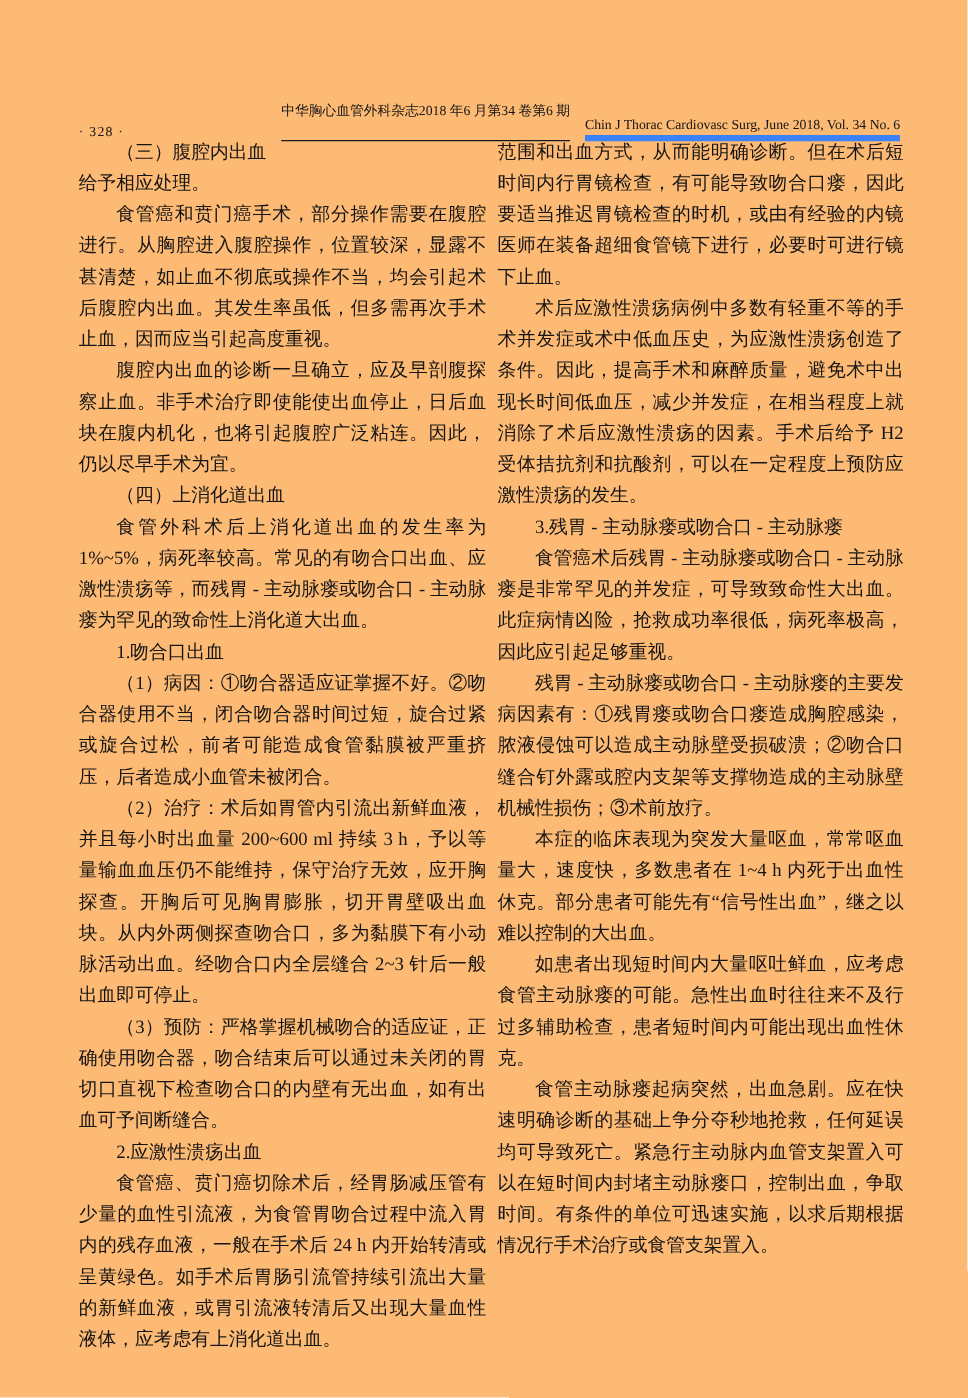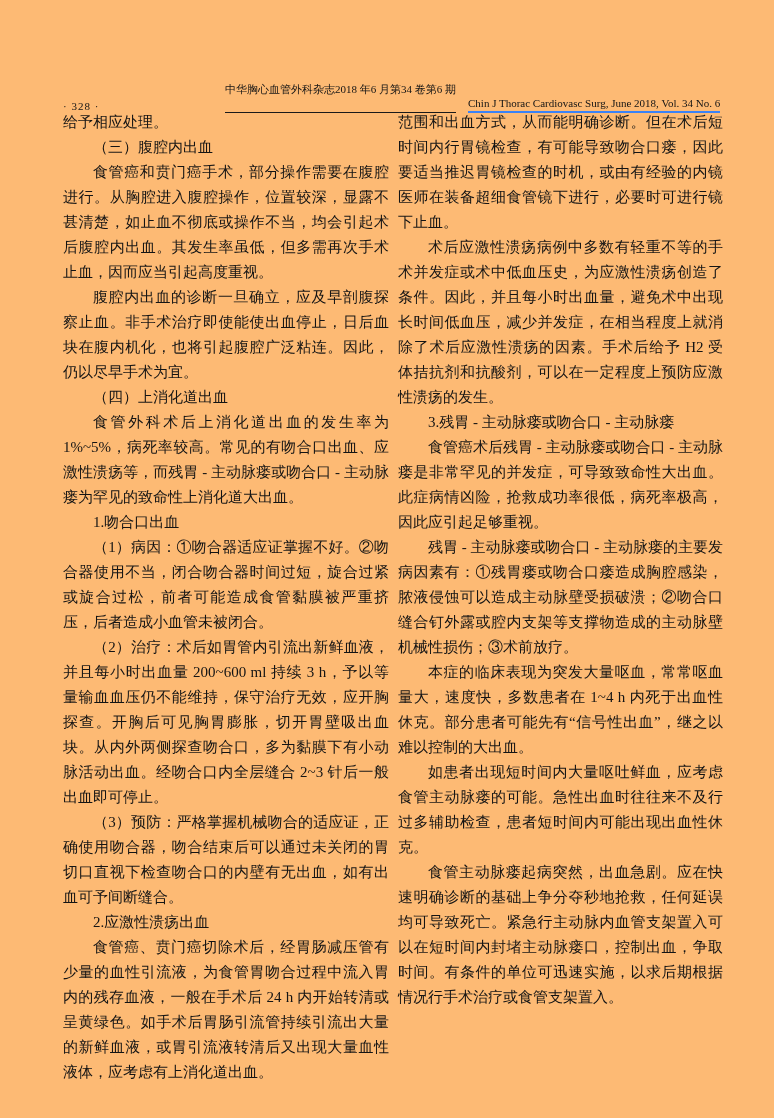--- a/index.html
+++ b/index.html
@@ -15,21 +15,21 @@
   .header {
     position:absolute; top:82px; left:63px; width:660px;
     display:flex; align-items:flex-end;
     font-size:11px; line-height:14px; white-space:nowrap;
   }
   .page-num { width:162px; letter-spacing:1px; }
   .journal-cn {
     border-bottom:1px solid #1a1a1a; padding-bottom:16px;
   }
   .journal-en {
-    border-bottom:2px solid #3b82f6; padding-bottom:1px;
+    border-bottom:5px solid #3b82f6; padding-bottom:1px;
     margin-left:12px;
   }
   
   .col {
     position:absolute; top:110px;
     width:326px;
     font-size:15px; line-height:25px;
     text-align:justify;
     text-justify:inter-ideograph;
   }
@@ -49,38 +49,38 @@
 
 <div class="page">
 
   <div class="header">
     <span class="page-num">· 328 ·</span>
     <span class="journal-cn">中华胸心血管外科杂志2018 年6 月第34 卷第6 期</span>
     <span class="journal-en">Chin J Thorac Cardiovasc Surg, June 2018, Vol. 34 No. 6</span>
   </div>
 
   <div class="col col-left">
+    <p class="para">（三）腹腔内出血</p>
     <p class="para cont">给予相应处理。</p>
-    <p class="para">（三）腹腔内出血</p>
     <p class="para">食管癌和贲门癌手术，部分操作需要在腹腔进行。从胸腔进入腹腔操作，位置较深，显露不甚清楚，如止血不彻底或操作不当，均会引起术后腹腔内出血。其发生率虽低，但多需再次手术止血，因而应当引起高度重视。</p>
     <p class="para">腹腔内出血的诊断一旦确立，应及早剖腹探察止血。非手术治疗即使能使出血停止，日后血块在腹内机化，也将引起腹腔广泛粘连。因此，仍以尽早手术为宜。</p>
     <p class="para">（四）上消化道出血</p>
     <p class="para">食管外科术后上消化道出血的发生率为 1%~5%，病死率较高。常见的有吻合口出血、应激性溃疡等，而残胃 - 主动脉瘘或吻合口 - 主动脉瘘为罕见的致命性上消化道大出血。</p>
     <p class="para">1.吻合口出血</p>
     <p class="para">（1）病因：①吻合器适应证掌握不好。②吻合器使用不当，闭合吻合器时间过短，旋合过紧或旋合过松，前者可能造成食管黏膜被严重挤压，后者造成小血管未被闭合。</p>
     <p class="para">（2）治疗：术后如胃管内引流出新鲜血液，并且每小时出血量 200~600 ml 持续 3 h，予以等量输血血压仍不能维持，保守治疗无效，应开胸探查。开胸后可见胸胃膨胀，切开胃壁吸出血块。从内外两侧探查吻合口，多为黏膜下有小动脉活动出血。经吻合口内全层缝合 2~3 针后一般出血即可停止。</p>
     <p class="para">（3）预防：严格掌握机械吻合的适应证，正确使用吻合器，吻合结束后可以通过未关闭的胃切口直视下检查吻合口的内壁有无出血，如有出血可予间断缝合。</p>
     <p class="para">2.应激性溃疡出血</p>
     <p class="para">食管癌、贲门癌切除术后，经胃肠减压管有少量的血性引流液，为食管胃吻合过程中流入胃内的残存血液，一般在手术后 24 h 内开始转清或呈黄绿色。如手术后胃肠引流管持续引流出大量的新鲜血液，或胃引流液转清后又出现大量血性液体，应考虑有上消化道出血。</p>
 
   </div>
 
   <div class="col col-right">
     <p class="para cont">范围和出血方式，从而能明确诊断。但在术后短时间内行胃镜检查，有可能导致吻合口瘘，因此要适当推迟胃镜检查的时机，或由有经验的内镜医师在装备超细食管镜下进行，必要时可进行镜下止血。</p>
-    <p class="para">术后应激性溃疡病例中多数有轻重不等的手术并发症或术中低血压史，为应激性溃疡创造了条件。因此，并且每小时出血量，避免术中出现长时间低血压，减少并发症，在相当程度上就消除了术后应激性溃疡的因素。手术后给予 H2 受体拮抗剂和抗酸剂，可以在一定程度上预防应激性溃疡的发生。</p>
+    <p class="para">术后应激性溃疡病例中多数有轻重不等的手术并发症或术中低血压史，为应激性溃疡创造了条件。因此，提高手术和麻醉质量，避免术中出现长时间低血压，减少并发症，在相当程度上就消除了术后应激性溃疡的因素。手术后给予 H2 受体拮抗剂和抗酸剂，可以在一定程度上预防应激性溃疡的发生。</p>
     <p class="para">3.残胃 - 主动脉瘘或吻合口 - 主动脉瘘</p>
     <p class="para">食管癌术后残胃 - 主动脉瘘或吻合口 - 主动脉瘘是非常罕见的并发症，可导致致命性大出血。此症病情凶险，抢救成功率很低，病死率极高，因此应引起足够重视。</p>
     <p class="para">残胃 - 主动脉瘘或吻合口 - 主动脉瘘的主要发病因素有：①残胃瘘或吻合口瘘造成胸腔感染，脓液侵蚀可以造成主动脉壁受损破溃；②吻合口缝合钉外露或腔内支架等支撑物造成的主动脉壁机械性损伤；③术前放疗。</p>
     <p class="para">本症的临床表现为突发大量呕血，常常呕血量大，速度快，多数患者在 1~4 h 内死于出血性休克。部分患者可能先有“信号性出血”，继之以难以控制的大出血。</p>
     <p class="para">如患者出现短时间内大量呕吐鲜血，应考虑食管主动脉瘘的可能。急性出血时往往来不及行过多辅助检查，患者短时间内可能出现出血性休克。</p>
     <p class="para">食管主动脉瘘起病突然，出血急剧。应在快速明确诊断的基础上争分夺秒地抢救，任何延误均可导致死亡。紧急行主动脉内血管支架置入可以在短时间内封堵主动脉瘘口，控制出血，争取时间。有条件的单位可迅速实施，以求后期根据情况行手术治疗或食管支架置入。</p>
 
   </div>
 
   <div class="watermark">万方数据</div>

